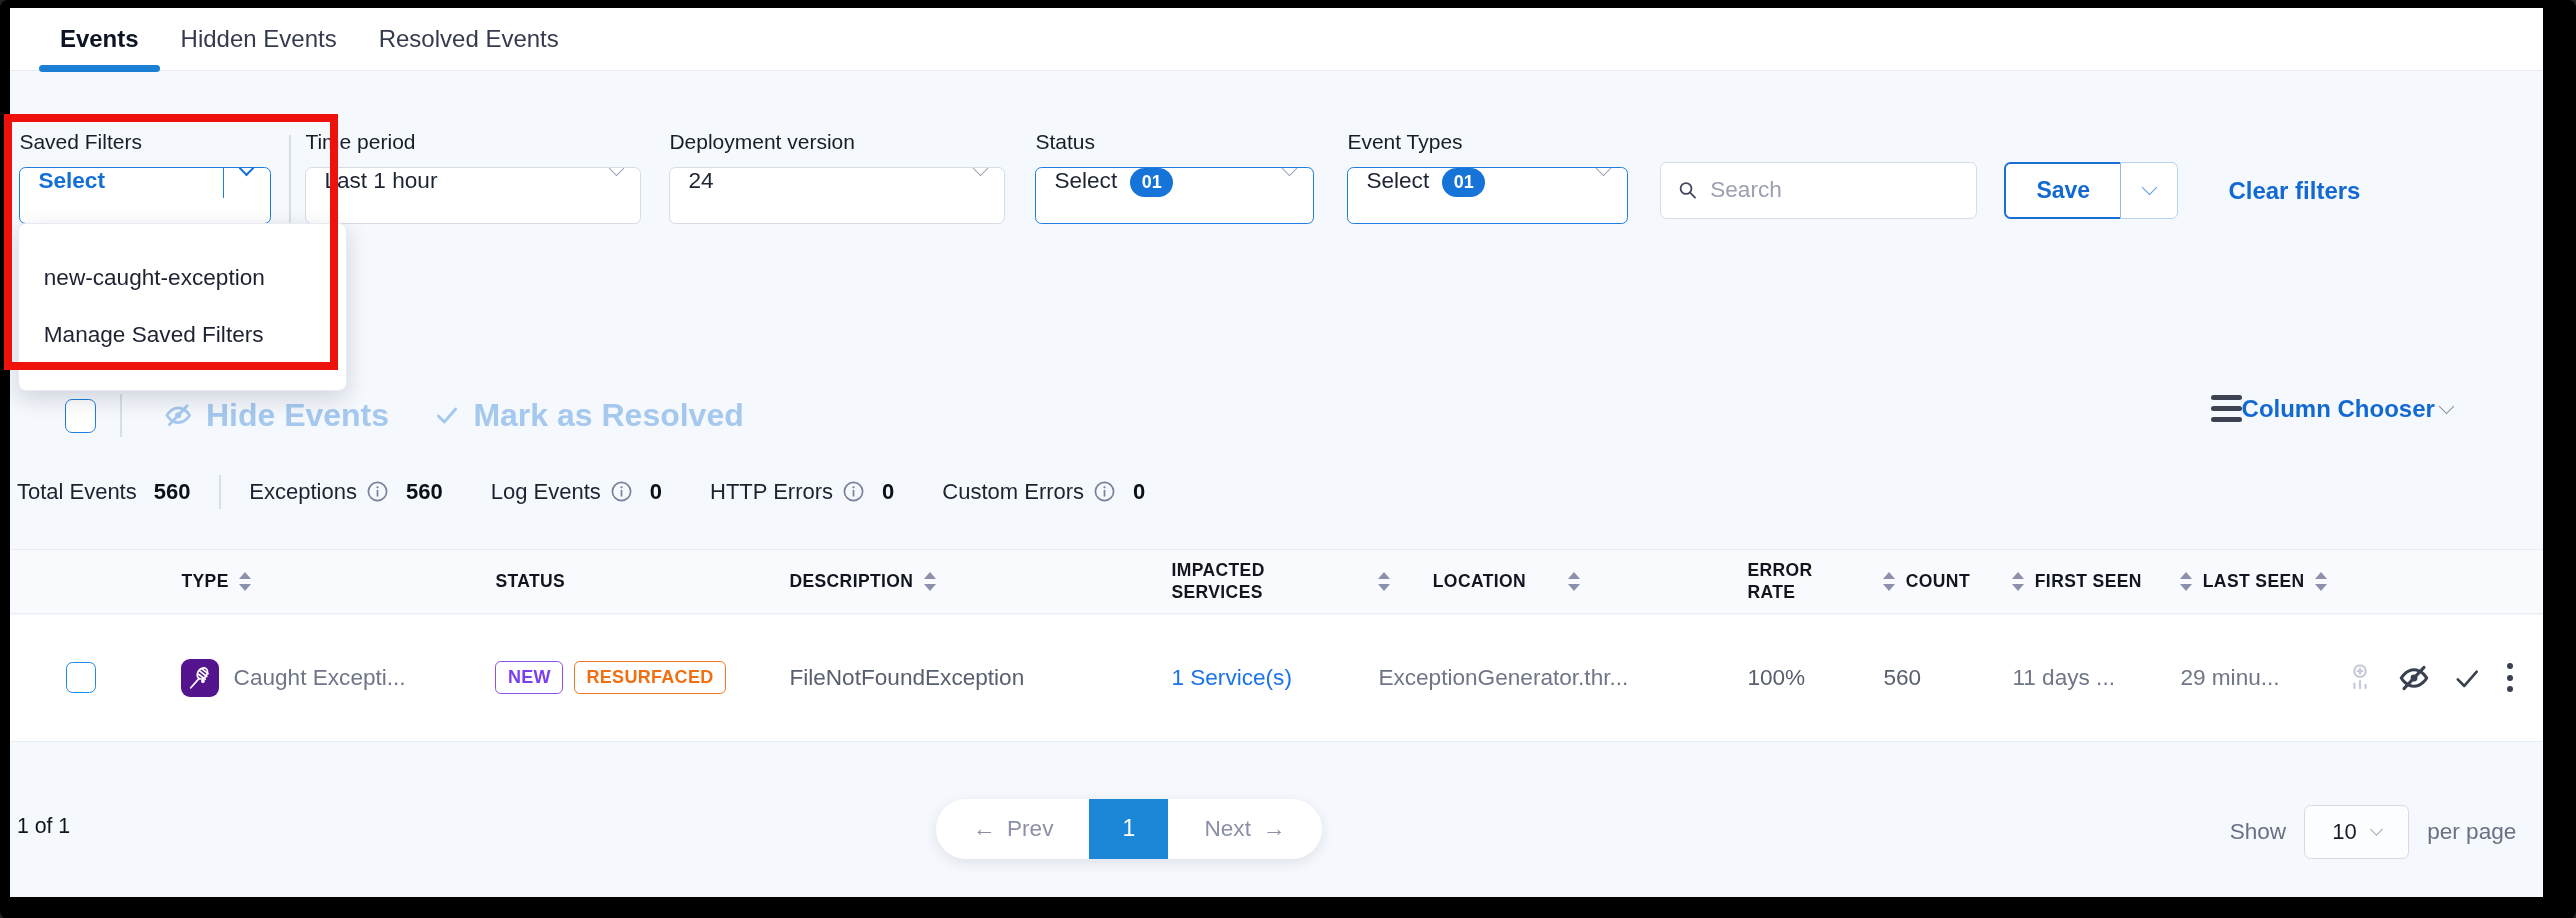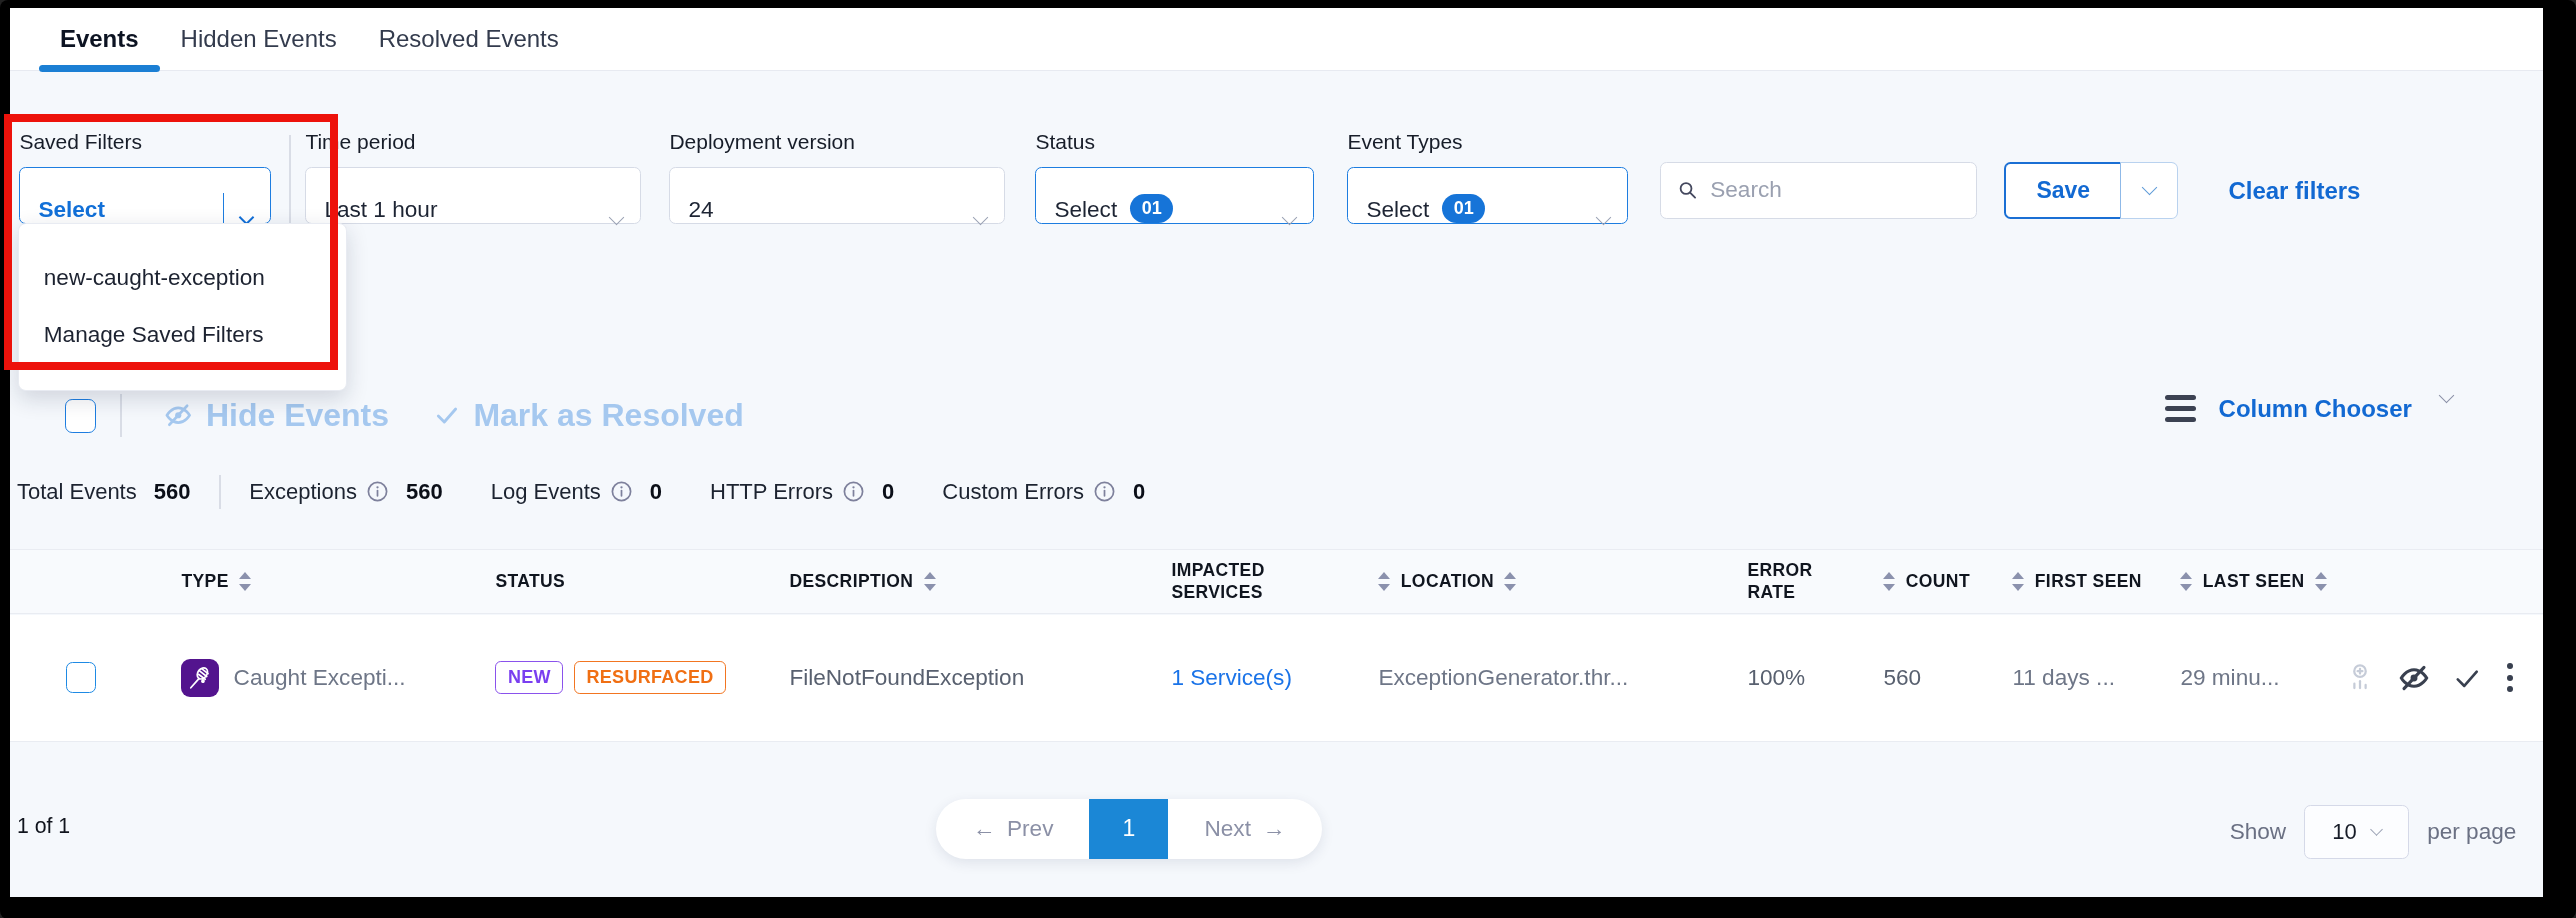--- a/index.html
+++ b/index.html
@@ -12,21 +12,21 @@
             border-bottom: 1.9px solid #e7eaf1; display: flex; align-items: center; padding-left: 28.5px; z-index: 5; }
   .tab { position: relative; height: 100%; display: flex; align-items: center; padding: 0 21px;
          font-size: 24px; color: #333b4d; cursor: pointer; }
   .tab.active { font-weight: 700; color: #0c1322; }
   .tab.active::after { content: ""; position: absolute; left: 0; right: 0; bottom: -1.9px; height: 7.1px;
                        background: #1b7fd4; border-radius: 4.5px; }
 
   
   .fgroup { position: absolute; top: 122px; }
   .flabel { display: block; font-size: 21px; font-weight: 500; color: #171d29; margin-bottom: 13px; }
-  .select { display: flex; align-items: flex-end; height: 57px; background: #fff; border: 1.3px solid #d6dbe6;
+  .select { display: flex; align-items: flex-start; height: 57px; background: #fff; border: 1.3px solid #d6dbe6;
             border-radius: 6.5px; padding: 0 18px; font-size: 22.6px; color: #1d2433; cursor: pointer; }
   .chev { width: 11px; height: 11px; border-right: 1.9px solid #9aa1b4; border-bottom: 1.9px solid #9aa1b4;
           transform: rotate(45deg); margin-top: -5.2px; flex: none; }
   .select .chev { margin-left: auto; }
   .blue-bordered { border: 1.9px solid #1d7de0; }
   .saved-sel { width: 252px; }
   .saved-sel .val { color: #1270d8; font-weight: 700; }
   .saved-sel .vdiv { width: 1.9px; height: 30px; background: #1d7de0; margin-left: auto; margin-right: 17px; }
   .saved-sel .chev { margin-left: 0; border-color: #1270d8; border-width: 2.6px; }
   .pill-badge { background: #1674d8; color: #fff; font-size: 18px; font-weight: 700; border-radius: 15.5px;
@@ -53,21 +53,21 @@
   .red-box { position: absolute; left: 3.9px; top: 114px; width: 334px; height: 256px;
              border: 8.4px solid #ed120b; z-index: 99; pointer-events: none; }
 
   
   .bulk-check { position: absolute; left: 55px; top: 391px; width: 31px; height: 34px; background: #fff;
                 border: 1.9px solid #1d7de0; border-radius: 7.1px; cursor: pointer; }
   .tb-sep { position: absolute; left: 110px; top: 386px; width: 1.9px; height: 43px; background: #d9dde6; }
   .bulk-btn { position: absolute; top: 389px; display: flex; align-items: center; gap: 13px;
               font-size: 32px; font-weight: 700; color: #a5c8ef; cursor: default; }
   .bulk-btn svg { display: block; }
-  .col-chooser { position: absolute; top: 387px; right: 91px; display: flex; gap: 23px;
+  .col-chooser { position: absolute; top: 387px; right: 91px; display: flex; align-items: center; gap: 0;
                  font-size: 24px; font-weight: 700; color: #1269d2; cursor: pointer; }
   .burger { display: flex; flex-direction: column; gap: 5.8px; }
   .burger span { width: 31px; height: 5.2px; border-radius: 3.2px; background: #3c4252; }
   .col-chooser .chev { border-color: #8a8fa6; margin-left: 6.5px; }
 
   
   .stats { position: absolute; left: 6.5px; top: 467px; display: flex; align-items: center; font-size: 22px; color: #1c2330; }
   .stat { display: flex; align-items: center; }
   .stat + .stat { margin-left: 48px; }
   .stat .lab { color: #1c2330; }
@@ -79,21 +79,21 @@
   
   .thead { position: absolute; left: 0; right: 0; top: 541px; height: 65px; background: #f8fafd;
            border-top: 1.3px solid #e9ecf2; border-bottom: 1.3px solid #e9ecf2; display: flex; align-items: center; z-index: 2; }
   .trow { position: absolute; left: 0; right: 0; top: 607px; height: 127px; background: #fff;
           border-bottom: 1.3px solid #e9ecf2; display: flex; align-items: center; z-index: 1; }
   .c-check { width: 171px; flex: none; }
   .c-type { width: 314px; flex: none; }
   .c-status { width: 294px; flex: none; }
   .c-desc { width: 382px; flex: none; }
   .c-impact { width: 207px; flex: none; }
-  .c-loc { width: 369px; flex: none; }
+  .c-loc { width: 369px; flex: none; gap: 32px; }
   .c-err { width: 136px; flex: none; }
   .c-count { width: 129px; flex: none; }
   .c-first { width: 168px; flex: none; }
   .c-last { width: 165px; flex: none; }
   .c-actions { flex: 1; }
   .hcell { display: flex; align-items: center; font-size: 17.5px; font-weight: 700; letter-spacing: 0.4px; color: #10151f; }
   .hcell .wrap2 { max-width: 115px; line-height: 1.3; }
   .sort { display: inline-flex; flex-direction: column; gap: 4.5px; margin: 0 10.4px; cursor: pointer; }
   .sort i { width: 0; height: 0; border-left: 6.5px solid transparent; border-right: 6.5px solid transparent; display: block; }
   .sort .up { border-bottom: 7.8px solid #8b91ad; }

